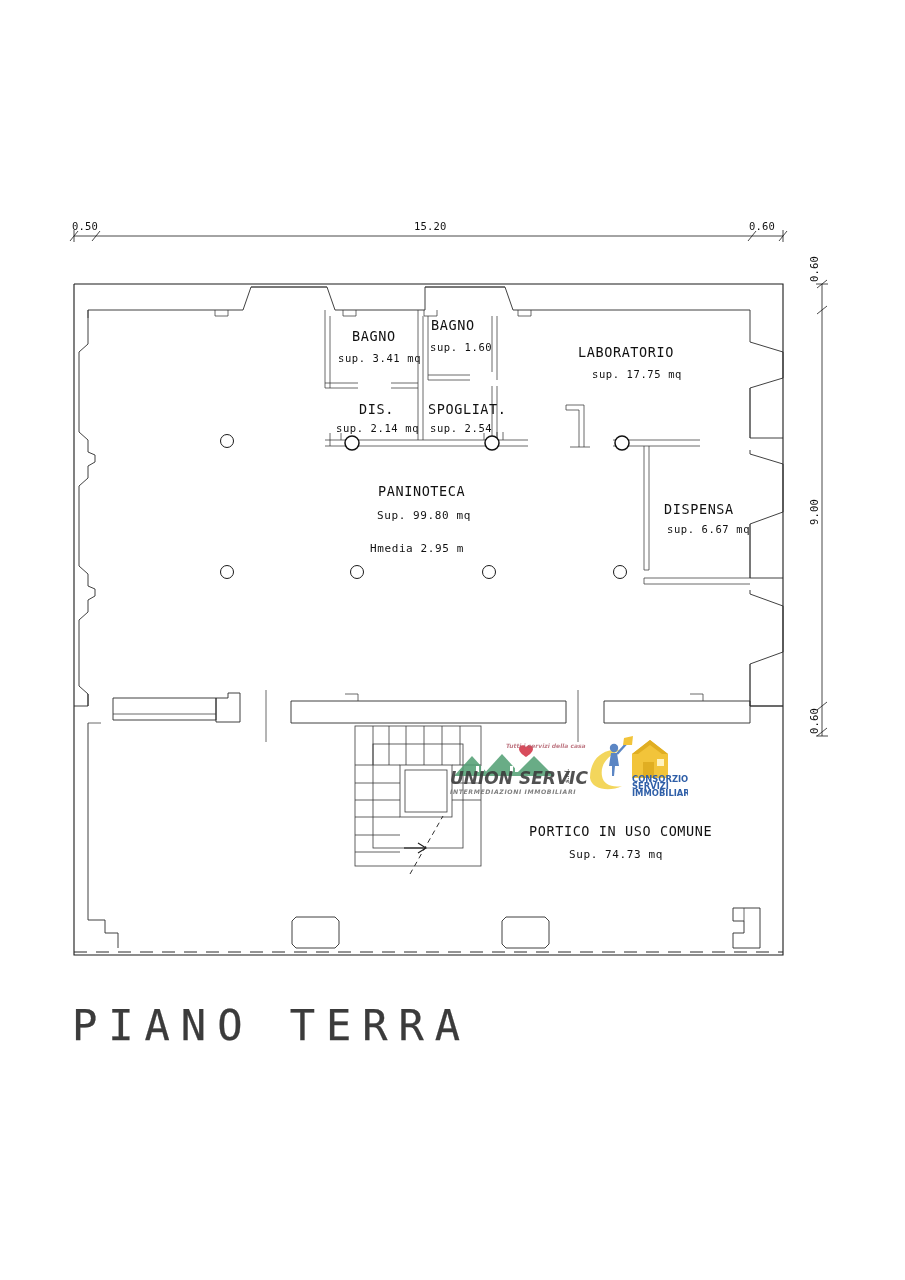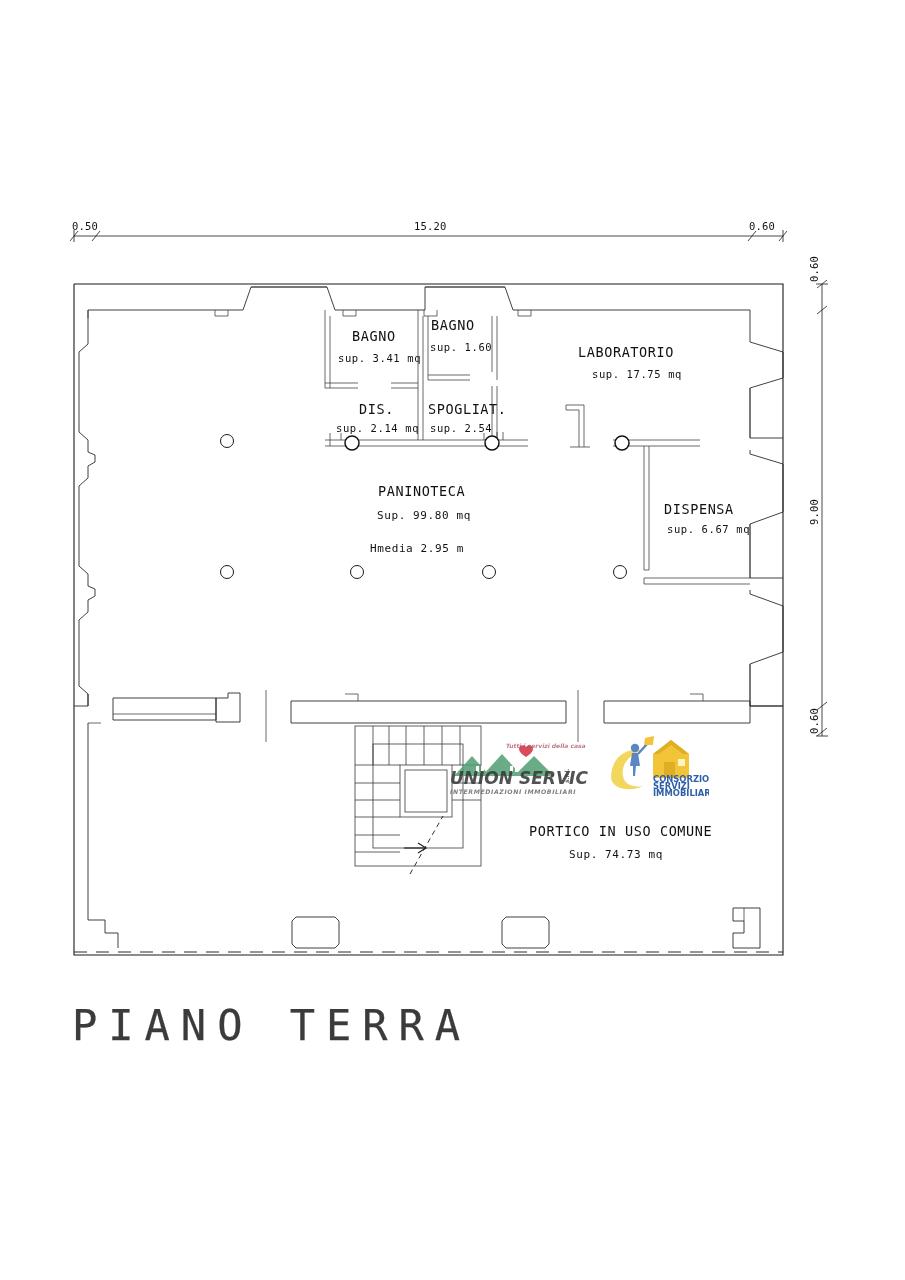--- a/index.html
+++ b/index.html
@@ -50,21 +50,21 @@
     font-size: 42px;
     fill: #3b3b3b;
     letter-spacing: 11px;
     stroke: #3b3b3b;
     stroke-width: 0.25;
   }
 
   
   .wm { position: absolute; }
   #wm-union  { left: 448px; top: 736px; width: 140px; height: 62px; }
-  #wm-cons   { left: 609px; top: 732px; width: 100px; height: 66px; }
+  #wm-cons   { left: 588px; top: 732px; width: 100px; height: 66px; }
   .wm svg { display: block; }
   .u-text {
     font-family: "DejaVu Sans", sans-serif;
     font-weight: bold;
     font-style: italic;
   }
 </style>
 </head>
 <body>
 

